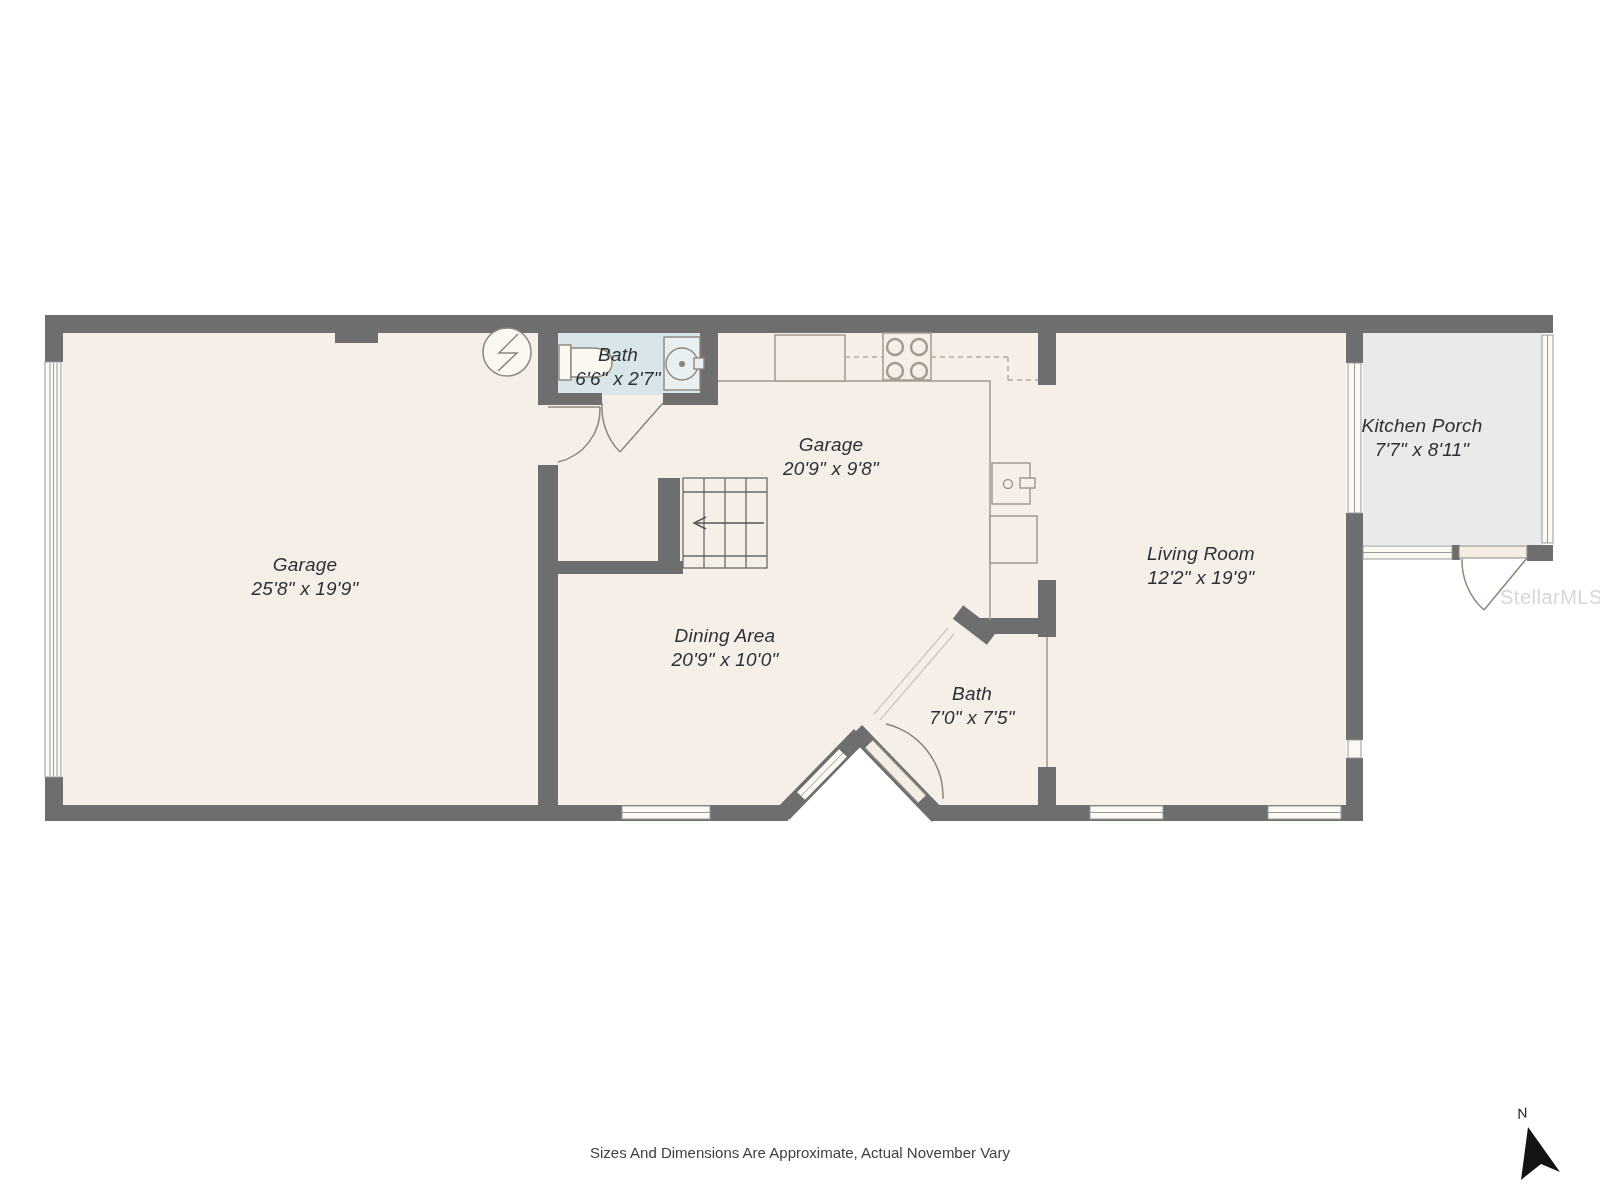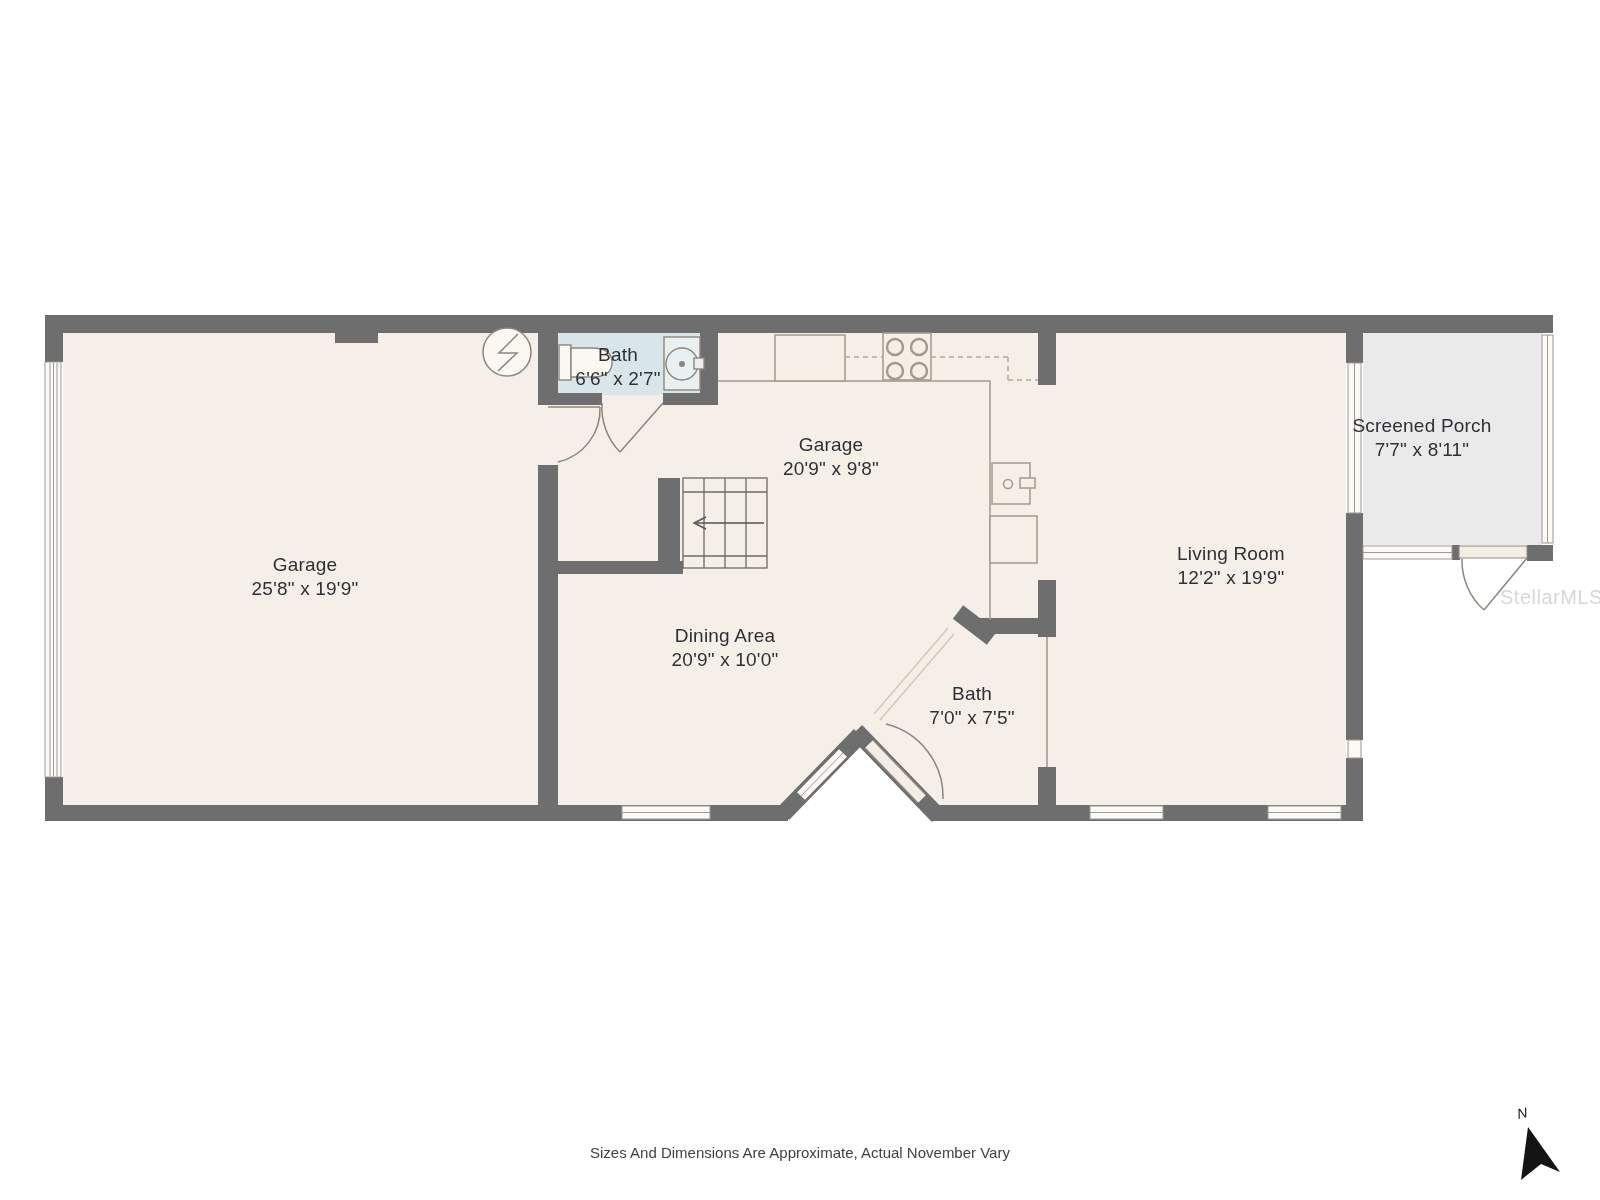--- a/index.html
+++ b/index.html
@@ -3,21 +3,21 @@
 <meta charset="utf-8">
 <style>
   html,body{margin:0;padding:0;background:#ffffff;}
   #stage{
     position:relative;width:1600px;height:1200px;background:#ffffff;
     font-family:"Liberation Sans","DejaVu Sans",sans-serif;overflow:hidden;
   }
   #plan-svg{position:absolute;left:0;top:0;}
   .room-label{
     position:absolute;width:260px;margin-left:-130px;text-align:center;
-    color:#2d3136;font-size:19px;line-height:24px;letter-spacing:.2px;
+    color:#2d3136;font-size:19px;line-height:24px;letter-spacing:.2px;font-style:italic;
   }
   .room-name{display:block;}
   .room-dims{display:block;}
   #disclaimer{
     position:absolute;left:0;right:0;top:1144px;text-align:center;
     color:#3d4248;font-size:15px;
   }
   #watermark{
     position:absolute;left:1500px;top:586px;color:#d7d7d7;font-size:20px;
     letter-spacing:.5px;white-space:nowrap;
@@ -180,26 +180,26 @@
     <span class="room-dims">20'9" x 9'8"</span>
   </div>
   <div class="room-label" style="left:725px;top:624px;">
     <span class="room-name">Dining Area</span>
     <span class="room-dims">20'9" x 10'0"</span>
   </div>
   <div class="room-label" style="left:972px;top:682px;">
     <span class="room-name">Bath</span>
     <span class="room-dims">7'0" x 7'5"</span>
   </div>
-  <div class="room-label" style="left:1231px;top:542px;">
+  <div class="room-label" style="left:1201px;top:542px;">
     <span class="room-name">Living Room</span>
     <span class="room-dims">12'2" x 19'9"</span>
   </div>
   <div class="room-label" style="left:1422px;top:414px;">
-    <span class="room-name">Screened Porch</span>
+    <span class="room-name">Kitchen Porch</span>
     <span class="room-dims">7'7" x 8'11"</span>
   </div>
 
   <div id="watermark">StellarMLS</div>
   <div id="disclaimer">Sizes And Dimensions Are Approximate, Actual November Vary</div>
   <div id="compass">
     <span id="compass-n">N</span>
   </div>
 
 </div>

